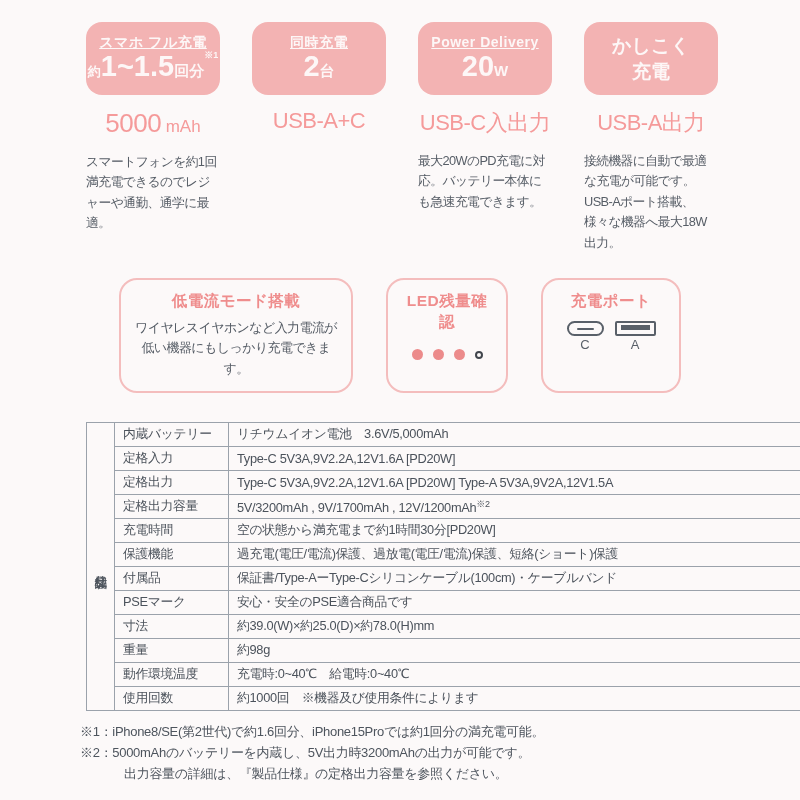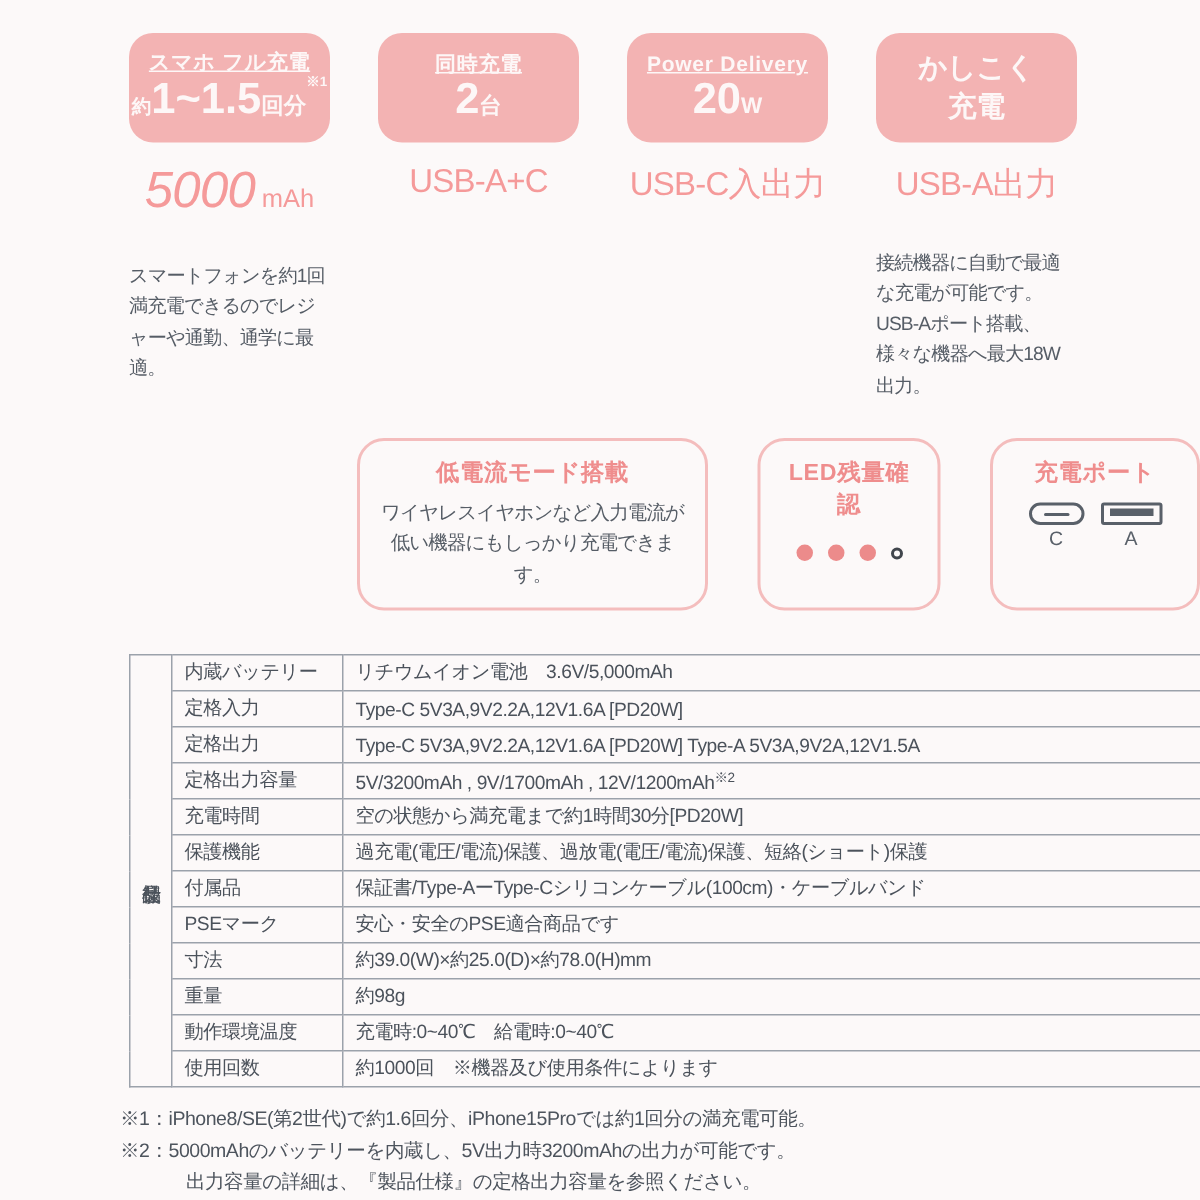--- a/index.html
+++ b/index.html
@@ -25,29 +25,29 @@
   .badge-top { font-size:14px; font-weight:bold; letter-spacing:.5px;text-decoration:underline; }
   .badge-main { font-weight:bold; white-space:nowrap; }
   .badge-main .big { font-size:29px; }
   .badge-main .sm  { font-size:13px; }
   .badge-main .md  { font-size:15px; }
   .badge-sup { font-size:9px; vertical-align:18px; font-weight:bold; }
   .badge-2line { font-size:19px; font-weight:bold; line-height:1.35; }
 
   .subtitle { margin-top:13px; text-align:center; color:#f59a9a; white-space:nowrap; }
   .sub-main { font-size:22px; letter-spacing:-0.5px; }
-  .feature-1 .sub-main { font-size:34px;font-style:italic; }
+  .feature-1 .sub-main { font-size:26px; }
   .sub-unit { font-size:17px; }
   .desc {
-    margin:27px 0 0; font-size:12.8px; line-height:1.6;
+    margin:13px 0 0; font-size:12.8px; line-height:1.6;
     letter-spacing:-0.6px; color:#565d66; text-align:left;
   }
 
   
-  .highlights { display:flex; justify-content:flex-end; gap:33px; margin-top:25px; }
+  .highlights { display:flex; justify-content:center; gap:33px; margin-top:25px; }
   .hl-box {
     border:2px solid #f4bdbd; border-radius:18px;
     padding:11px 12px 12px; background:transparent;
   }
   .hl-wide  { width:234px; }
   .hl-led   { width:122px; }
   .hl-ports { width:140px; }
   .hl-title { text-align:center; color:#ef8d8d; font-weight:bold; font-size:15.5px; letter-spacing:.5px; }
   .hl-body  { margin:6px 0 0; font-size:13px; line-height:1.55; letter-spacing:-0.6px; color:#565d66; text-align:center; }
   .led-dots { display:flex; gap:10px; justify-content:center; align-items:center; margin-top:16px; }
@@ -108,20 +108,21 @@
       </div>
       <div class="subtitle"><span class="sub-main">USB-A+C</span></div>
     </div>
 
     <div class="feature feature-3">
       <div class="badge">
         <div class="badge-top">Power Delivery</div>
         <div class="badge-main"><span class="big">20</span><span class="md">W</span></div>
       </div>
       <div class="subtitle"><span class="sub-main">USB-C入出力</span></div>
+      <p class="desc">最大20WのPD充電に対応。バッテリー本体にも急速充電できます。</p>
     </div>
 
     <div class="feature feature-4">
       <div class="badge">
         <div class="badge-2line">
           <div>かしこく</div>
           <div>充電</div>
         </div>
       </div>
       <div class="subtitle"><span class="sub-main">USB-A出力</span></div>

